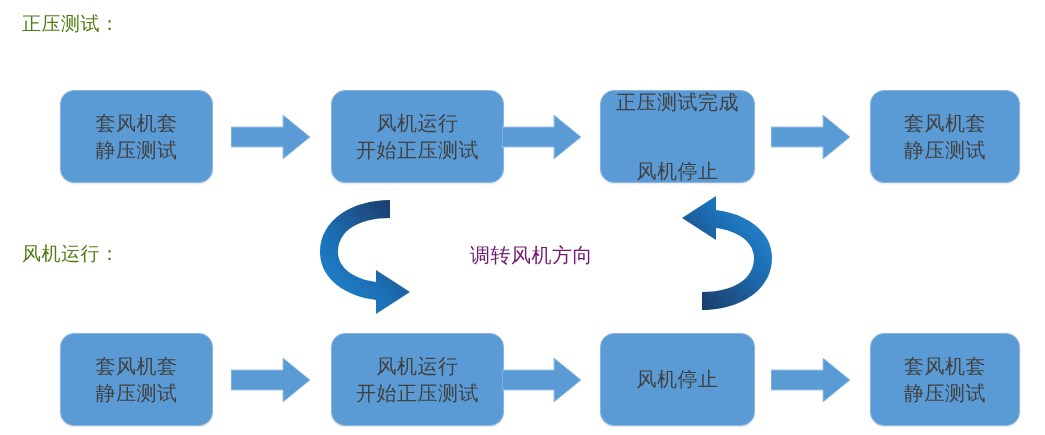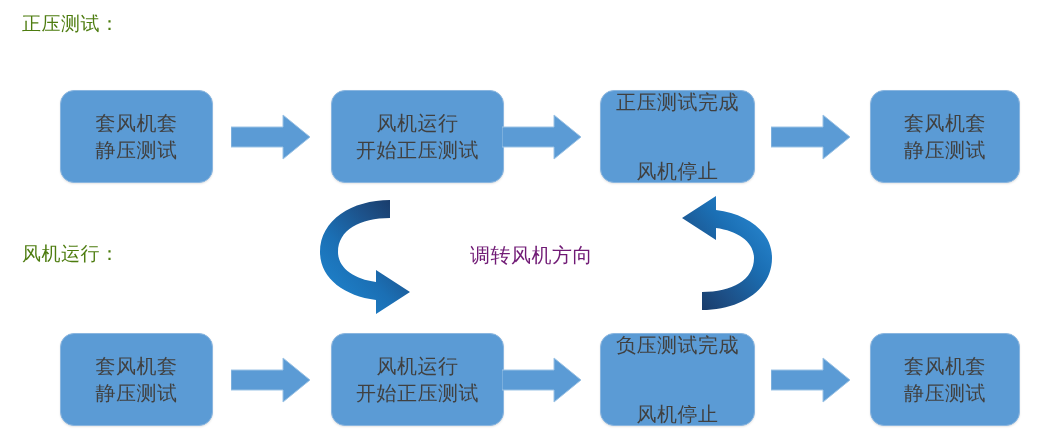--- a/index.html
+++ b/index.html
@@ -208,21 +208,20 @@
     <span class="ln">开始正压测试</span>
   </div>
 
   <div class="block-arrow arr-bot arr-b">
     <svg width="80" height="48" viewBox="0 0 80 48" xmlns="http://www.w3.org/2000/svg">
       <polygon points="0,14 52,14 52,2 79,24 52,46 52,34 0,34" fill="#5b9bd5" stroke="#9cc3e5" stroke-width="1"></polygon>
     </svg>
   </div>
 
   <div class="proc-box row-bot col-3">
-    <span class="ln">负压测试完成</span>
     <span class="ln">风机停止</span>
   </div>
 
   <div class="block-arrow arr-bot arr-c">
     <svg width="80" height="48" viewBox="0 0 80 48" xmlns="http://www.w3.org/2000/svg">
       <polygon points="0,14 52,14 52,2 79,24 52,46 52,34 0,34" fill="#5b9bd5" stroke="#9cc3e5" stroke-width="1"></polygon>
     </svg>
   </div>
 
   <div class="proc-box row-bot col-4">

